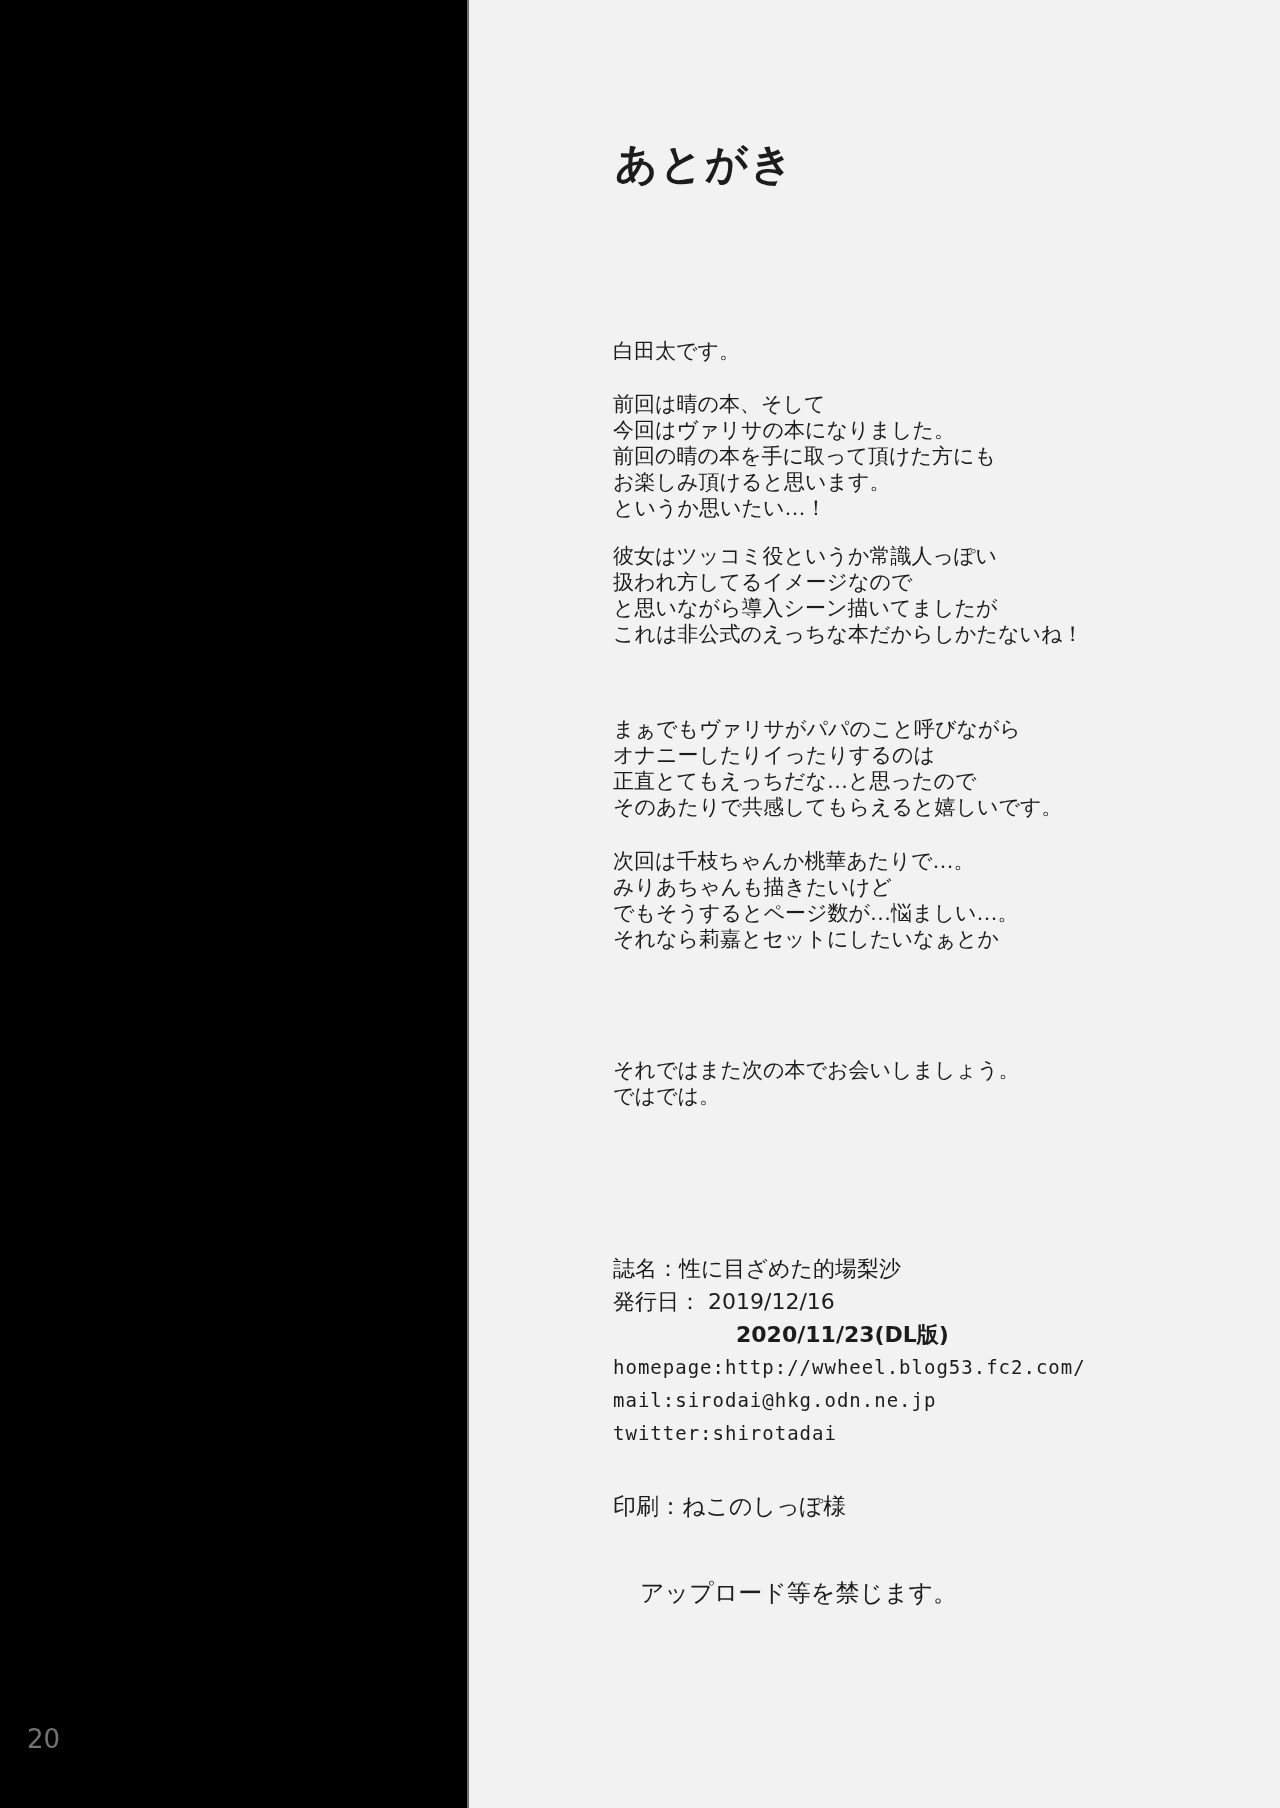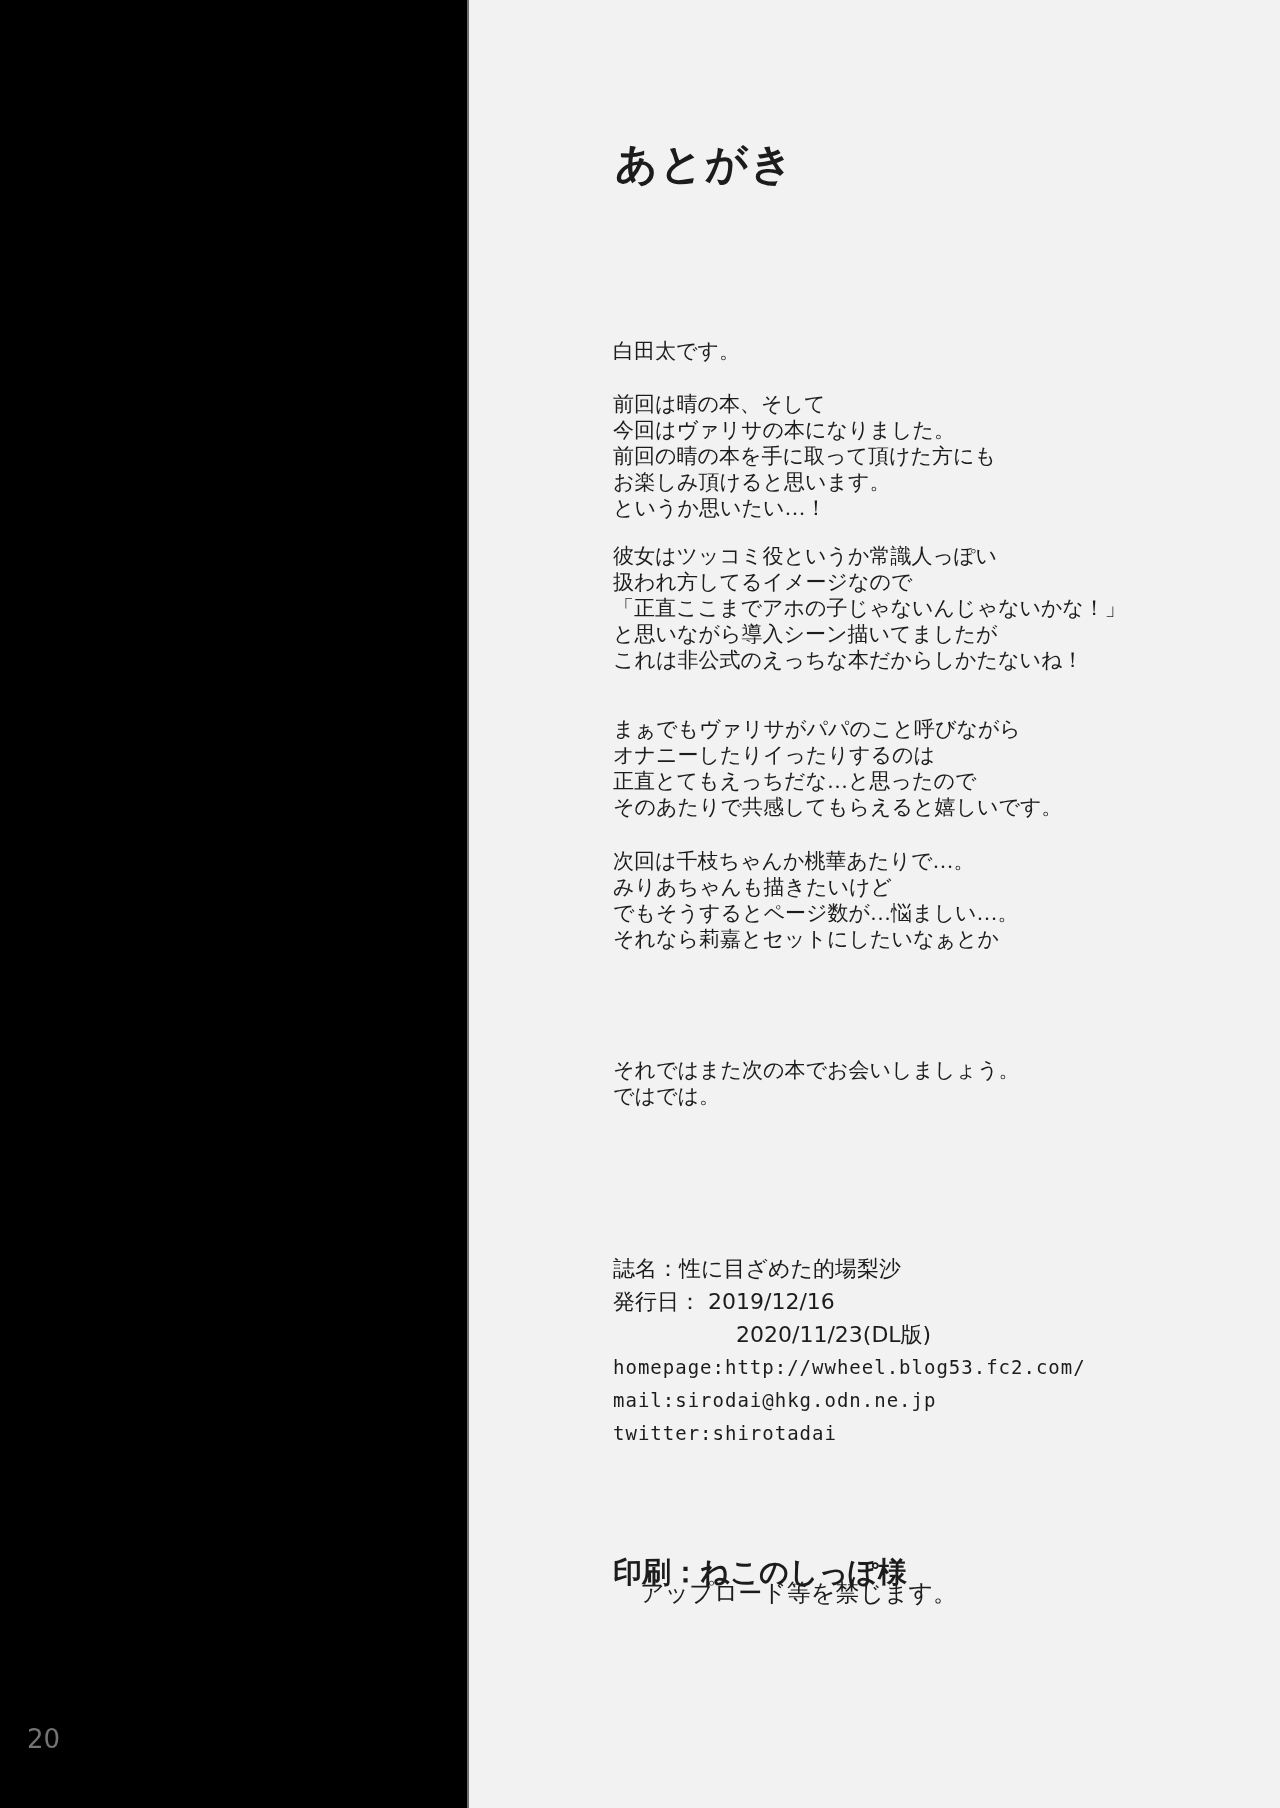--- a/index.html
+++ b/index.html
@@ -56,33 +56,32 @@
   .p4 { top: 848px; }
   .p5 { top: 1033px; margin-top: 24px; }
   .colophon {
     position: absolute;
     left: 613px; top: 1252px;
     font-family: "DejaVu Sans", "Liberation Sans", sans-serif;
     font-size: 22px;
     line-height: 33px;
     white-space: nowrap;
   }
-  .colophon .indent { padding-left: 123px; }
+  .colophon .indent { padding-left: 123px; font-weight: bold; }
   .colophon .latin {
     font-family: "DejaVu Sans Mono", "Liberation Mono", monospace;
     font-size: 19px;
     letter-spacing: 1px;
   }
   .printer {
     position: absolute;
-    left: 613px; top: 1557px;
-    font-size: 29px;
+    left: 613px; top: 1492px;
+    font-size: 23px;
     line-height: 30px;
     white-space: nowrap;
-    font-weight: bold;
   }
   .notice {
     position: absolute;
     left: 608px; top: 1577px;
     font-size: 24px;
     line-height: 33px;
     white-space: nowrap;
   }
   .notice .line2 { padding-left: 32px; }
 </style>
@@ -106,21 +105,20 @@
     <div>前回は晴の本、そして</div>
     <div>今回はヴァリサの本になりました。</div>
     <div>前回の晴の本を手に取って頂けた方にも</div>
     <div>お楽しみ頂けると思います。</div>
     <div>というか思いたい…！</div>
   </div>
 
   <div class="para p2">
     <div>彼女はツッコミ役というか常識人っぽい</div>
     <div>扱われ方してるイメージなので</div>
-    <div>「正直ここまでアホの子じゃないんじゃないかな！」</div>
     <div>と思いながら導入シーン描いてましたが</div>
     <div>これは非公式のえっちな本だからしかたないね！</div>
   </div>
 
   <div class="para p3">
     <div>まぁでもヴァリサがパパのこと呼びながら</div>
     <div>オナニーしたりイったりするのは</div>
     <div>正直とてもえっちだな…と思ったので</div>
     <div>そのあたりで共感してもらえると嬉しいです。</div>
   </div>

